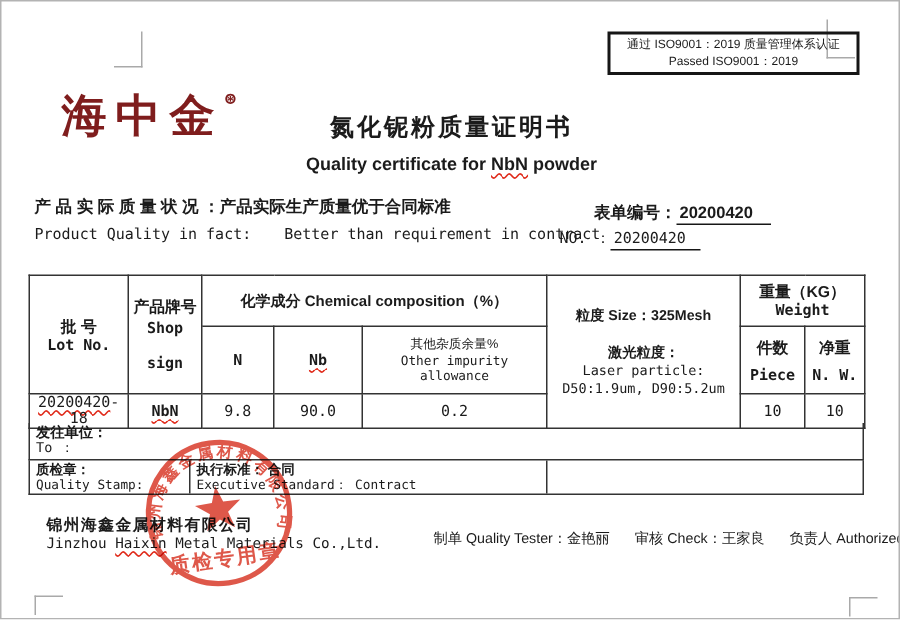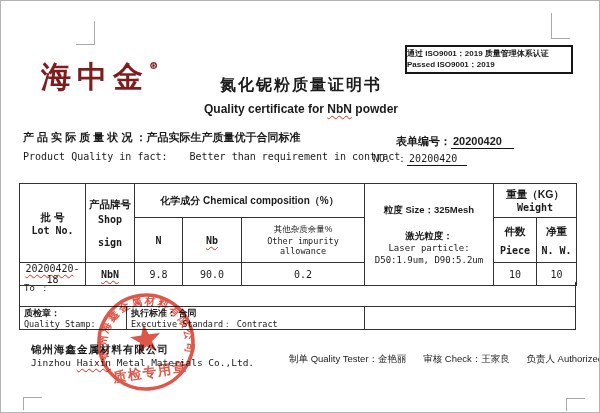--- a/index.html
+++ b/index.html
@@ -8,21 +8,21 @@
   .abs{position:absolute;}
   
   .cm{position:absolute;border:0 solid #a9a9a9;}
   .cm-tl{left:75px;top:20px;width:18px;height:23px;border-right-width:1px;border-bottom-width:1px;}
   .cm-tr{left:550px;top:12px;width:18px;height:25px;border-left-width:1px;border-bottom-width:1px;}
   .cm-bl{left:22px;top:396px;width:18px;height:12px;border-left-width:1px;border-top-width:1px;}
   .cm-br{left:565px;top:397px;width:18px;height:12px;border-left-width:1px;border-top-width:1px;}
   
   .logo{left:40px;top:56px;font-family:"DejaVu Serif",serif;font-weight:bold;font-size:30px;letter-spacing:6px;color:#7f1d1d;}
   .logo .reg{font-size:11px;vertical-align:18px;letter-spacing:0;}
-  .iso{left:404px;top:20px;width:164px;border:2px solid #161616;font-size:8px;font-weight:bold;line-height:11px;padding:1px 0 2px 0;white-space:nowrap;margin-top:24px;}
+  .iso{left:404px;top:20px;width:164px;border:2px solid #161616;text-align:center;font-size:8px;font-weight:normal;line-height:11px;padding:1px 0 2px 0;white-space:nowrap;}
   .title-cn{left:150px;top:74px;width:300px;text-align:center;font-weight:bold;font-size:16px;letter-spacing:2px;}
   .title-en{left:150px;top:101px;width:300px;text-align:center;font-weight:bold;font-size:12px;}
   .wavy-red{text-decoration:underline wavy #e02a1a 1px;text-underline-offset:2px;}
   
   .q-cn{left:22px;top:129px;font-weight:bold;font-size:11px;}
   .form-cn{left:395px;top:133px;font-weight:bold;font-size:11px;}
   .u-solid{border-bottom:1px solid #161616;}
   .form-cn .u-solid{padding:0 12px 1px 2px;}
   .q-en{left:22px;top:150px;font-size:10px;}
   .q-en .val{margin-left:22px;}
@@ -144,20 +144,21 @@
       <td class="dval">9.8</td>
       <td class="dval">90.0</td>
       <td class="dval">0.2</td>
       <td class="dval">10</td>
       <td class="dval">10</td>
     </tr>
   </tbody>
     </table>
 
   <div class="abs row4">
+    <div class="cn">发往单位：</div>
     <div class="en">To ：</div>
   </div>
 
   <div class="abs row5">
     <div class="cell c1">
       <div class="cn">质检章：</div>
       <div class="en">Quality Stamp:</div>
     </div>
     <div class="cell c2">
       <div class="cn">执行标准： 合同</div>

